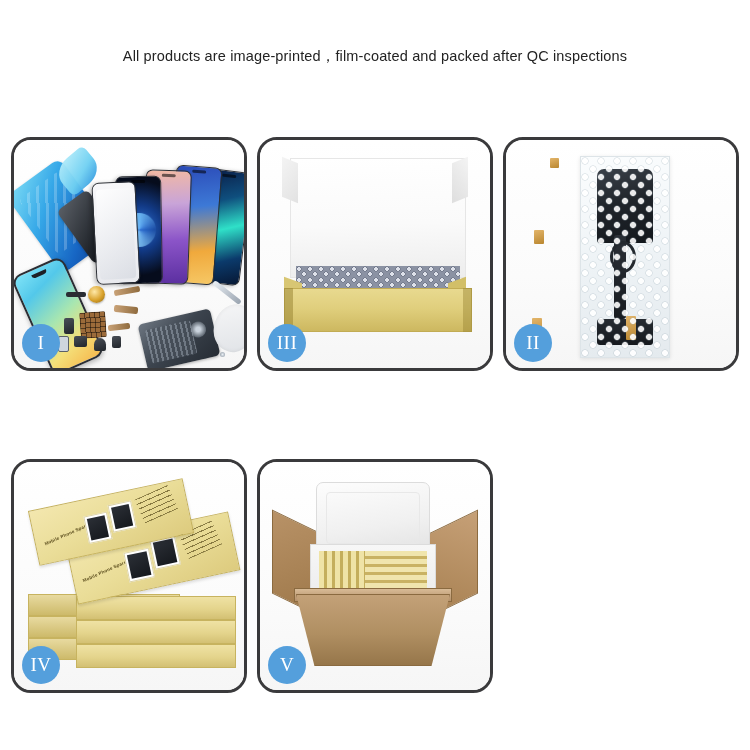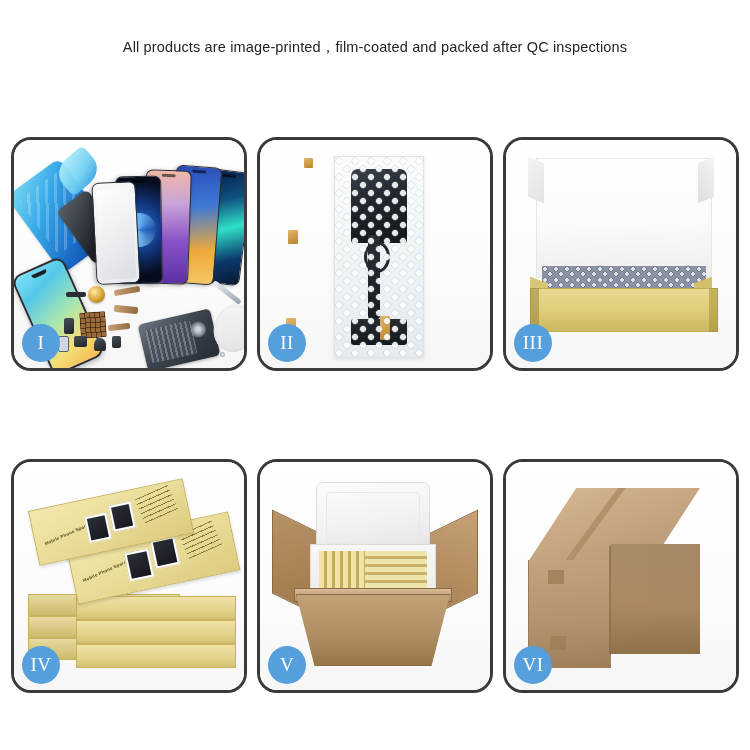--- a/index.html
+++ b/index.html
@@ -20,20 +20,21 @@
     font-weight: 700;
     letter-spacing: 1.6px;
     color: #0d0d0d;
     line-height: 1.05;
     white-space: nowrap;
   }
   #page-subtitle {
     font-size: 14.5px;
     font-weight: 400;
     color: #232323;
+    margin-top: 9px;
     letter-spacing: 0.15px;
     white-space: nowrap;
   }
 
   
   #grid {
     position: absolute;
     left: 11px; top: 137px;
     width: 728px;
     display: grid;
@@ -546,20 +547,33 @@
       <div class="blk b5"></div>
       <div class="scr" style="left:196px;top:206px"></div>
       <div class="scr" style="left:206px;top:212px"></div>
       <div class="scr" style="left:188px;top:214px"></div>
 
       <div class="chassis"></div>
       <div class="tool"></div>
       <div class="hand"></div>
     </div>
     <div class="badge">I</div>
+  </div>
+
+  <div class="panel p3">
+    <div class="stage">
+      <div class="lid"></div>
+      <div class="lidL"></div>
+      <div class="lidR"></div>
+      <div class="wrap"></div>
+      <div class="boxlipL"></div>
+      <div class="boxlipR"></div>
+      <div class="boxfront"></div>
+    </div>
+    <div class="badge">III</div>
   </div>
 
   <div class="panel p2">
     <div class="stage">
       <div class="bag">
         <div class="part">
           <div class="glassTop"></div>
           <div class="cable"></div>
           <div class="cable2"></div>
           <div class="footer"></div>
@@ -567,33 +581,20 @@
         <div class="bubbles"></div>
       </div>
       <div class="tape t1"></div>
       <div class="tape t2"></div>
       <div class="tape t3"></div>
       <div class="tape t4"></div>
     </div>
     <div class="badge">II</div>
   </div>
 
-  <div class="panel p3">
-    <div class="stage">
-      <div class="lid"></div>
-      <div class="lidL"></div>
-      <div class="lidR"></div>
-      <div class="wrap"></div>
-      <div class="boxlipL"></div>
-      <div class="boxlipR"></div>
-      <div class="boxfront"></div>
-    </div>
-    <div class="badge">III</div>
-  </div>
-
   <div class="panel p4">
     <div class="stage">
       <div class="stack">
         <div class="stk side s1"></div>
         <div class="stk side s2"></div>
         <div class="stk side s3"></div>
         <div class="stk s4"></div>
         <div class="stk s5"></div>
         <div class="stk s6"></div>
 
@@ -633,26 +634,14 @@
           <div class="vbars"></div>
           <div class="hbars"></div>
         </div>
       </div>
       <div class="cartonrim"></div>
       <div class="carton"></div>
     </div>
     <div class="badge">V</div>
   </div>
 
-  <div class="panel p6">
-    <div class="stage">
-      <div class="top"></div>
-      <div class="topseam"></div>
-      <div class="left"></div>
-      <div class="right"></div>
-      <div class="edge"></div>
-      <div class="tapeA"></div>
-      <div class="tapeB"></div>
-    </div>
-    <div class="badge">VI</div>
-  </div>
 
 </div>
 
 </body></html>

